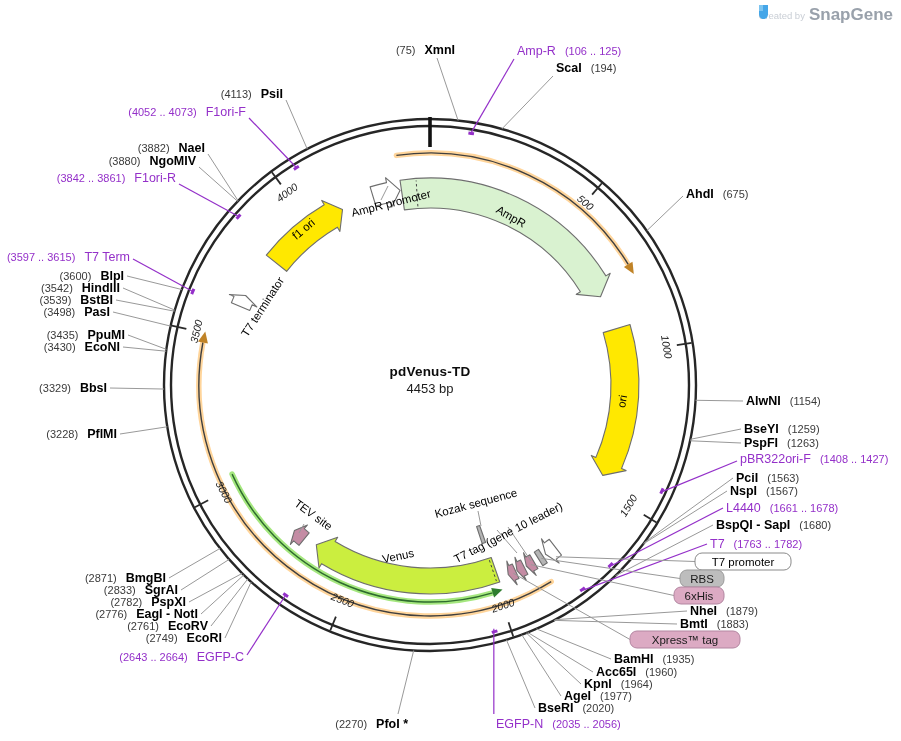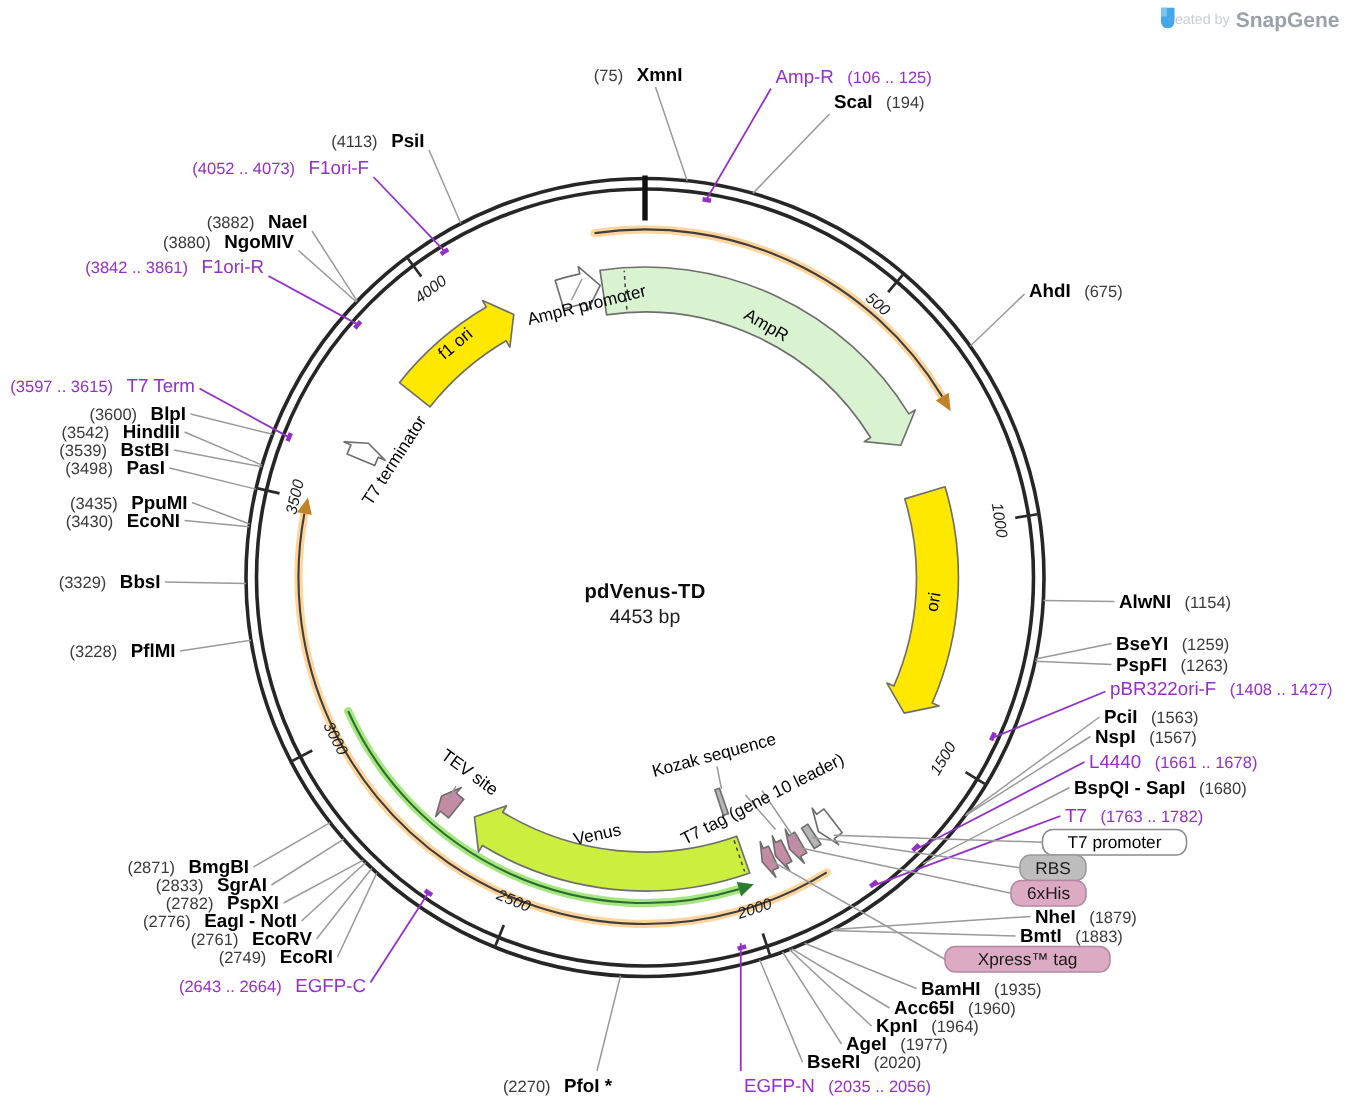--- a/index.html
+++ b/index.html
@@ -2,22 +2,22 @@
 <html><head>
 <meta charset="utf-8">
 <style>
   html,body{margin:0;padding:0;background:#fff;}
   body{width:901px;height:741px;position:relative;overflow:hidden;
        font-family:"Liberation Sans", sans-serif;}
   #stage{position:absolute;inset:0;background:#fff;}
   svg{position:absolute;left:0;top:0;}
   #watermark{position:absolute;top:5px;right:8px;display:flex;align-items:center;gap:4px;}
   #watermark .wm-prefix{font-size:9.5px;color:#c9ced5;}
-  #watermark .wm-brand{font-size:14px;font-weight:600;color:#99a1ab;}
-  #center-title{position:absolute;left:430px;top:403px;transform:translate(-50%,-50%);
+  #watermark .wm-brand{font-size:17px;font-weight:600;color:#99a1ab;}
+  #center-title{position:absolute;left:430px;top:381px;transform:translate(-50%,-50%);
      text-align:center;line-height:1.25;}
   #center-title .pname{font-size:13.5px;font-weight:bold;color:#0c0c0c;letter-spacing:.2px;}
   #center-title .psize{font-size:13px;color:#1c1c1c;}
   text{font-family:"Liberation Sans",sans-serif;}
 </style>
 </head>
 <body>
 
 <div id="stage">
   <svg id="map" width="901" height="741">

